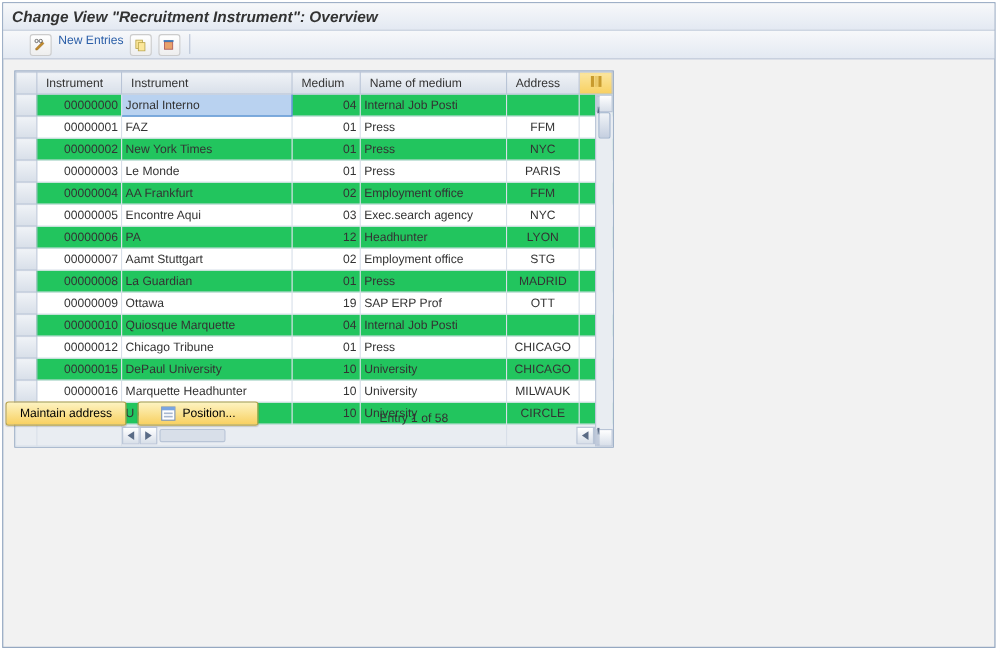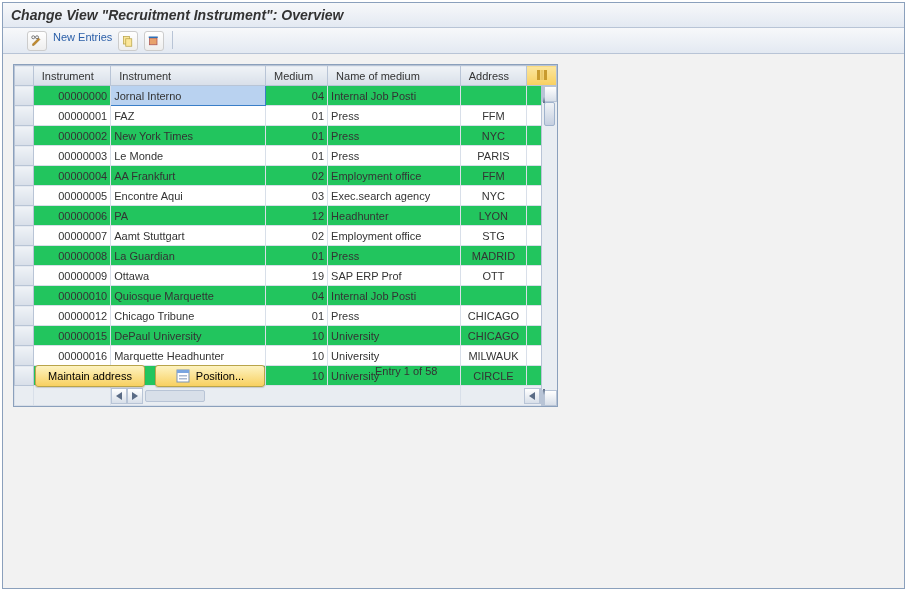--- a/index.html
+++ b/index.html
@@ -30,21 +30,21 @@
     th.cfg { width:14px; text-align:center; background:linear-gradient(#fbe6a0,#f8d060); cursor:pointer;}
     .vscroll { position:absolute; right:0; top:21px; bottom:0; width:16px; background:#e9edf2; border-left:1px solid #b8c4d6;}
     .vscroll .up, .vscroll .dn { height:16px; background:linear-gradient(#fff,#d8dfe9); border:1px solid #b8c4d6; display:flex; align-items:center; justify-content:center; cursor:pointer;}
     .vscroll .up{position:absolute;top:0;left:0;right:0;}
     .vscroll .dn{position:absolute;bottom:0;left:0;right:0;}
     .vscroll .thumb{position:absolute;top:16px;left:2px;right:2px;height:24px;background:linear-gradient(#f0f3f7,#c5cfe0);border:1px solid #9fb2cc;border-radius:2px;cursor:pointer;}
     .hscroll-row td{background:#e9edf2;padding:0;}
     .hscroll-row .hbar{display:flex;align-items:center;gap:0;height:16px;}
     .hscroll-row .hbtn{width:16px;height:16px;background:linear-gradient(#fff,#d8dfe9);border:1px solid #b8c4d6;display:flex;align-items:center;justify-content:center;cursor:pointer;}
     .hscroll-row .htrack{flex:0 0 60px;height:12px;background:#d8dfe9;border:1px solid #b8c4d6;margin:0 2px;border-radius:2px;}
-    .footer{position:absolute;bottom:30px;left:32px;display:flex;align-items:flex-start;gap:10px;}
+    .footer{position:absolute;bottom:30px;left:2px;display:flex;align-items:flex-end;gap:10px;}
     .sap-btn{height:22px;padding:0 12px;background:linear-gradient(#fdf3c1,#f8d060);border:1px solid #b9a44a;border-radius:3px;display:flex;align-items:center;gap:6px;cursor:pointer;box-shadow:0 1px 1px rgba(0,0,0,.15);}
     .sap-btn.wide{min-width:110px;justify-content:center;}
     .entry-txt{margin-left:100px;color:#333;}
     .tri{width:0;height:0;border-left:4px solid transparent;border-right:4px solid transparent;}
     .tri.up{border-bottom:6px solid #5a6b85;}
     .tri.dn{border-top:6px solid #5a6b85;}
     .tri.l{border-top:4px solid transparent;border-bottom:4px solid transparent;border-right:6px solid #5a6b85;border-left:none;}
     .tri.r{border-top:4px solid transparent;border-bottom:4px solid transparent;border-left:6px solid #5a6b85;border-right:none;}
   </style>
 </head>

